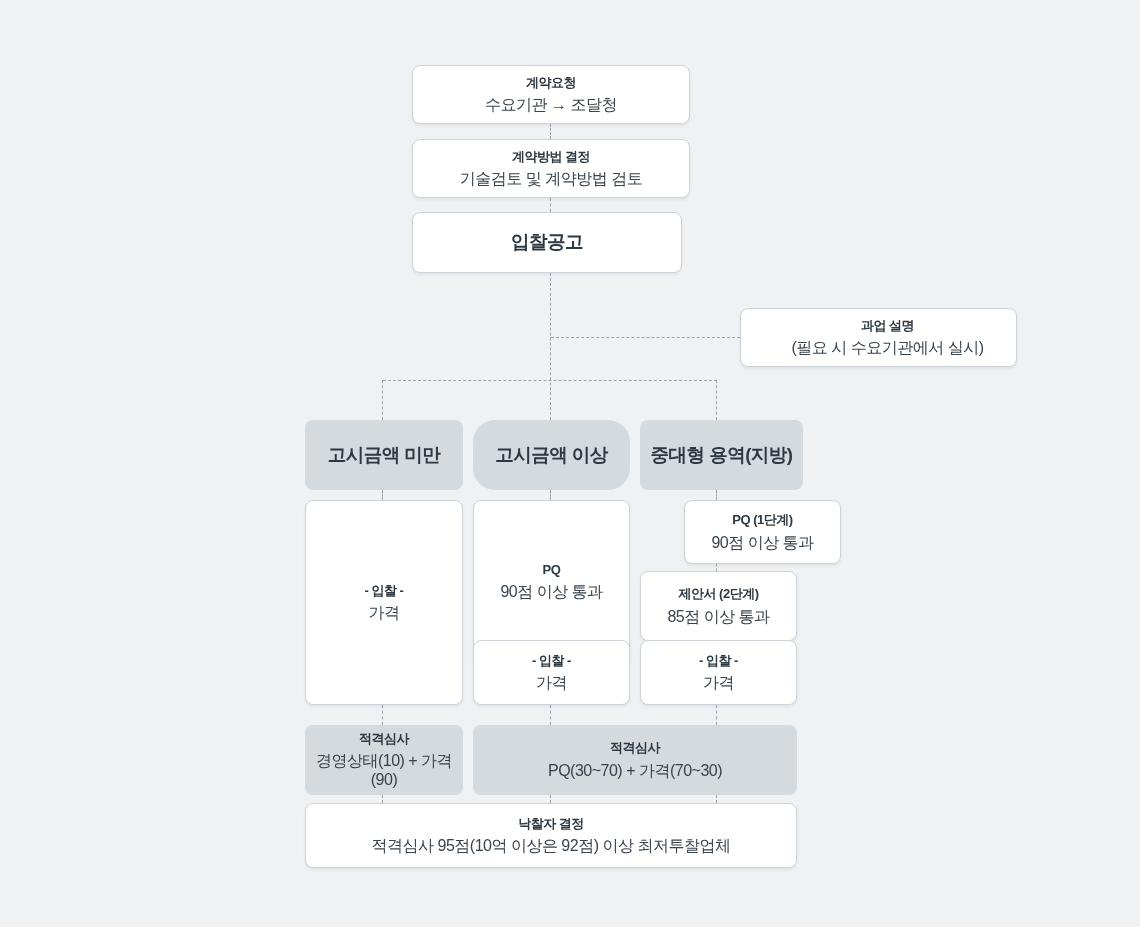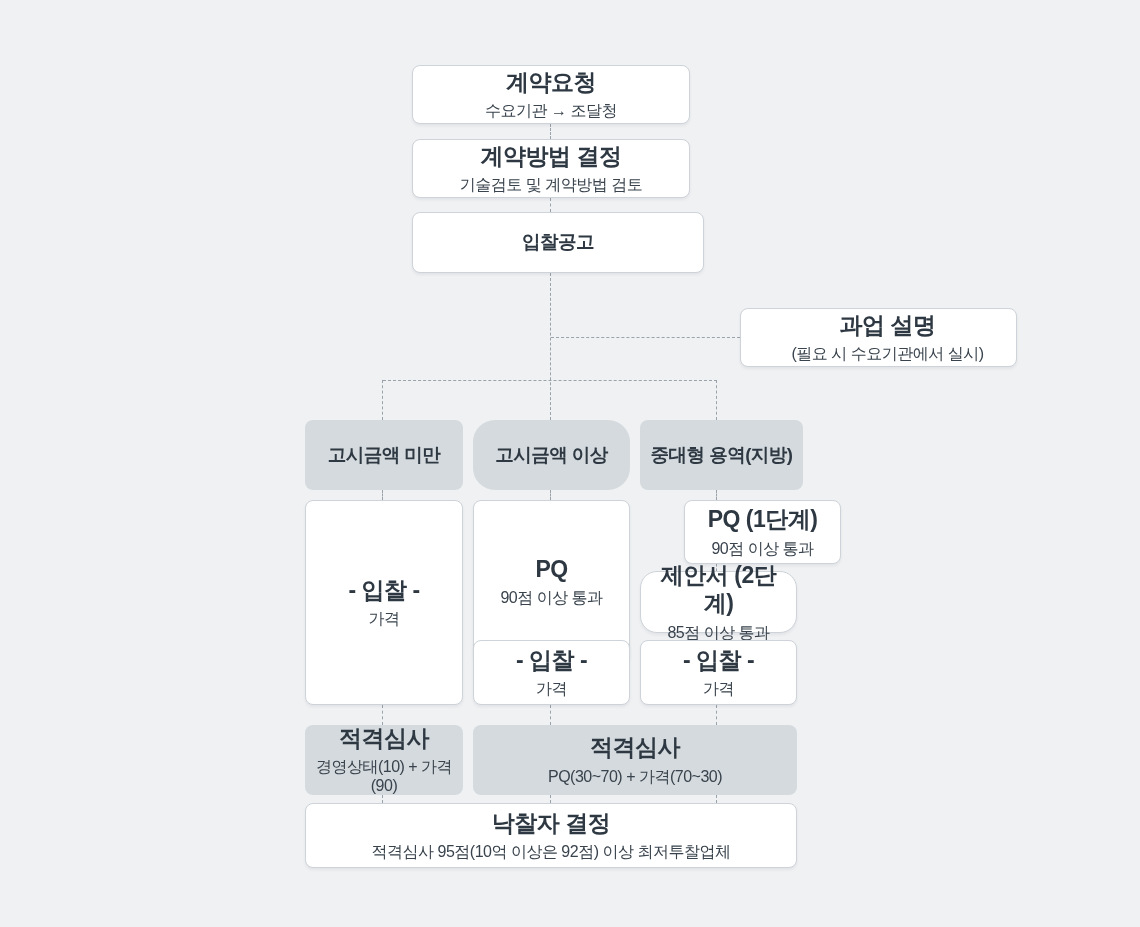--- a/index.html
+++ b/index.html
@@ -29,21 +29,21 @@
     background: #ffffff;
     border: 1px solid #cdd3d8;
     box-shadow: 0 2px 3px rgba(45, 55, 65, 0.07);
   }
   .node.gray {
     background: #d4dadd;
   }
 
   .node-title {
     font-weight: bold;
-    font-size: 23px;
+    font-size: 13px;
     color: #2e3842;
     letter-spacing: -0.5px;
     line-height: 1.2;
   }
   .node-title.lg { font-size: 18.5px; }
   .node-subtitle {
     font-size: 16px;
     color: #39434d;
     letter-spacing: -0.5px;
     line-height: 1.2;
@@ -56,32 +56,32 @@
   }
   .conn-h {
     position: absolute;
     height: 0;
     border-top: 1.5px dashed #9aa3ab;
   }
 
   
   #n-contract-request { left: 412px; top: 65px;  width: 278px; height: 59px; }
   #n-contract-method  { left: 412px; top: 139px; width: 278px; height: 59px; }
-  #n-bid-notice       { left: 412px; top: 212px; width: 292px; height: 61px; }
+  #n-bid-notice       { left: 412px; top: 212px; width: 270px; height: 61px; }
   #n-task-briefing    { left: 740px; top: 308px; width: 277px; height: 59px; padding-left: 24px; }
 
   #n-branch-below { left: 305px; top: 420px; width: 158px; height: 70px; }
   #n-branch-above { left: 473px; top: 420px; width: 157px; height: 70px; border-radius: 22px; }
   #n-branch-large { left: 640px; top: 420px; width: 163px; height: 70px; }
 
   #n-bid-left        { left: 305px; top: 500px; width: 158px; height: 205px; }
   #n-pq-mid          { left: 473px; top: 500px; width: 157px; height: 163px; }
   #n-bid-mid         { left: 473px; top: 640px; width: 157px; height: 65px; }
   #n-pq-stage1       { left: 640px; top: 500px; width: 157px; height: 64px; margin-left: 44px; }
-  #n-proposal-stage2 { left: 640px; top: 571px; width: 157px; height: 62px; border-radius: 17px; }
+  #n-proposal-stage2 { left: 640px; top: 571px; width: 157px; height: 70px; }
   #n-bid-right       { left: 640px; top: 640px; width: 157px; height: 65px; }
 
   #n-eligibility-left { left: 305px; top: 725px; width: 158px; height: 70px; }
   #n-eligibility-wide { left: 473px; top: 725px; width: 324px; height: 70px; }
   #n-winner           { left: 305px; top: 803px; width: 492px; height: 65px; }
 
   
   #c-top-1        { left: 550px; top: 124px; height: 15px; }
   #c-top-2        { left: 550px; top: 198px; height: 14px; }
   #c-main-drop    { left: 550px; top: 273px; height: 147px; }

